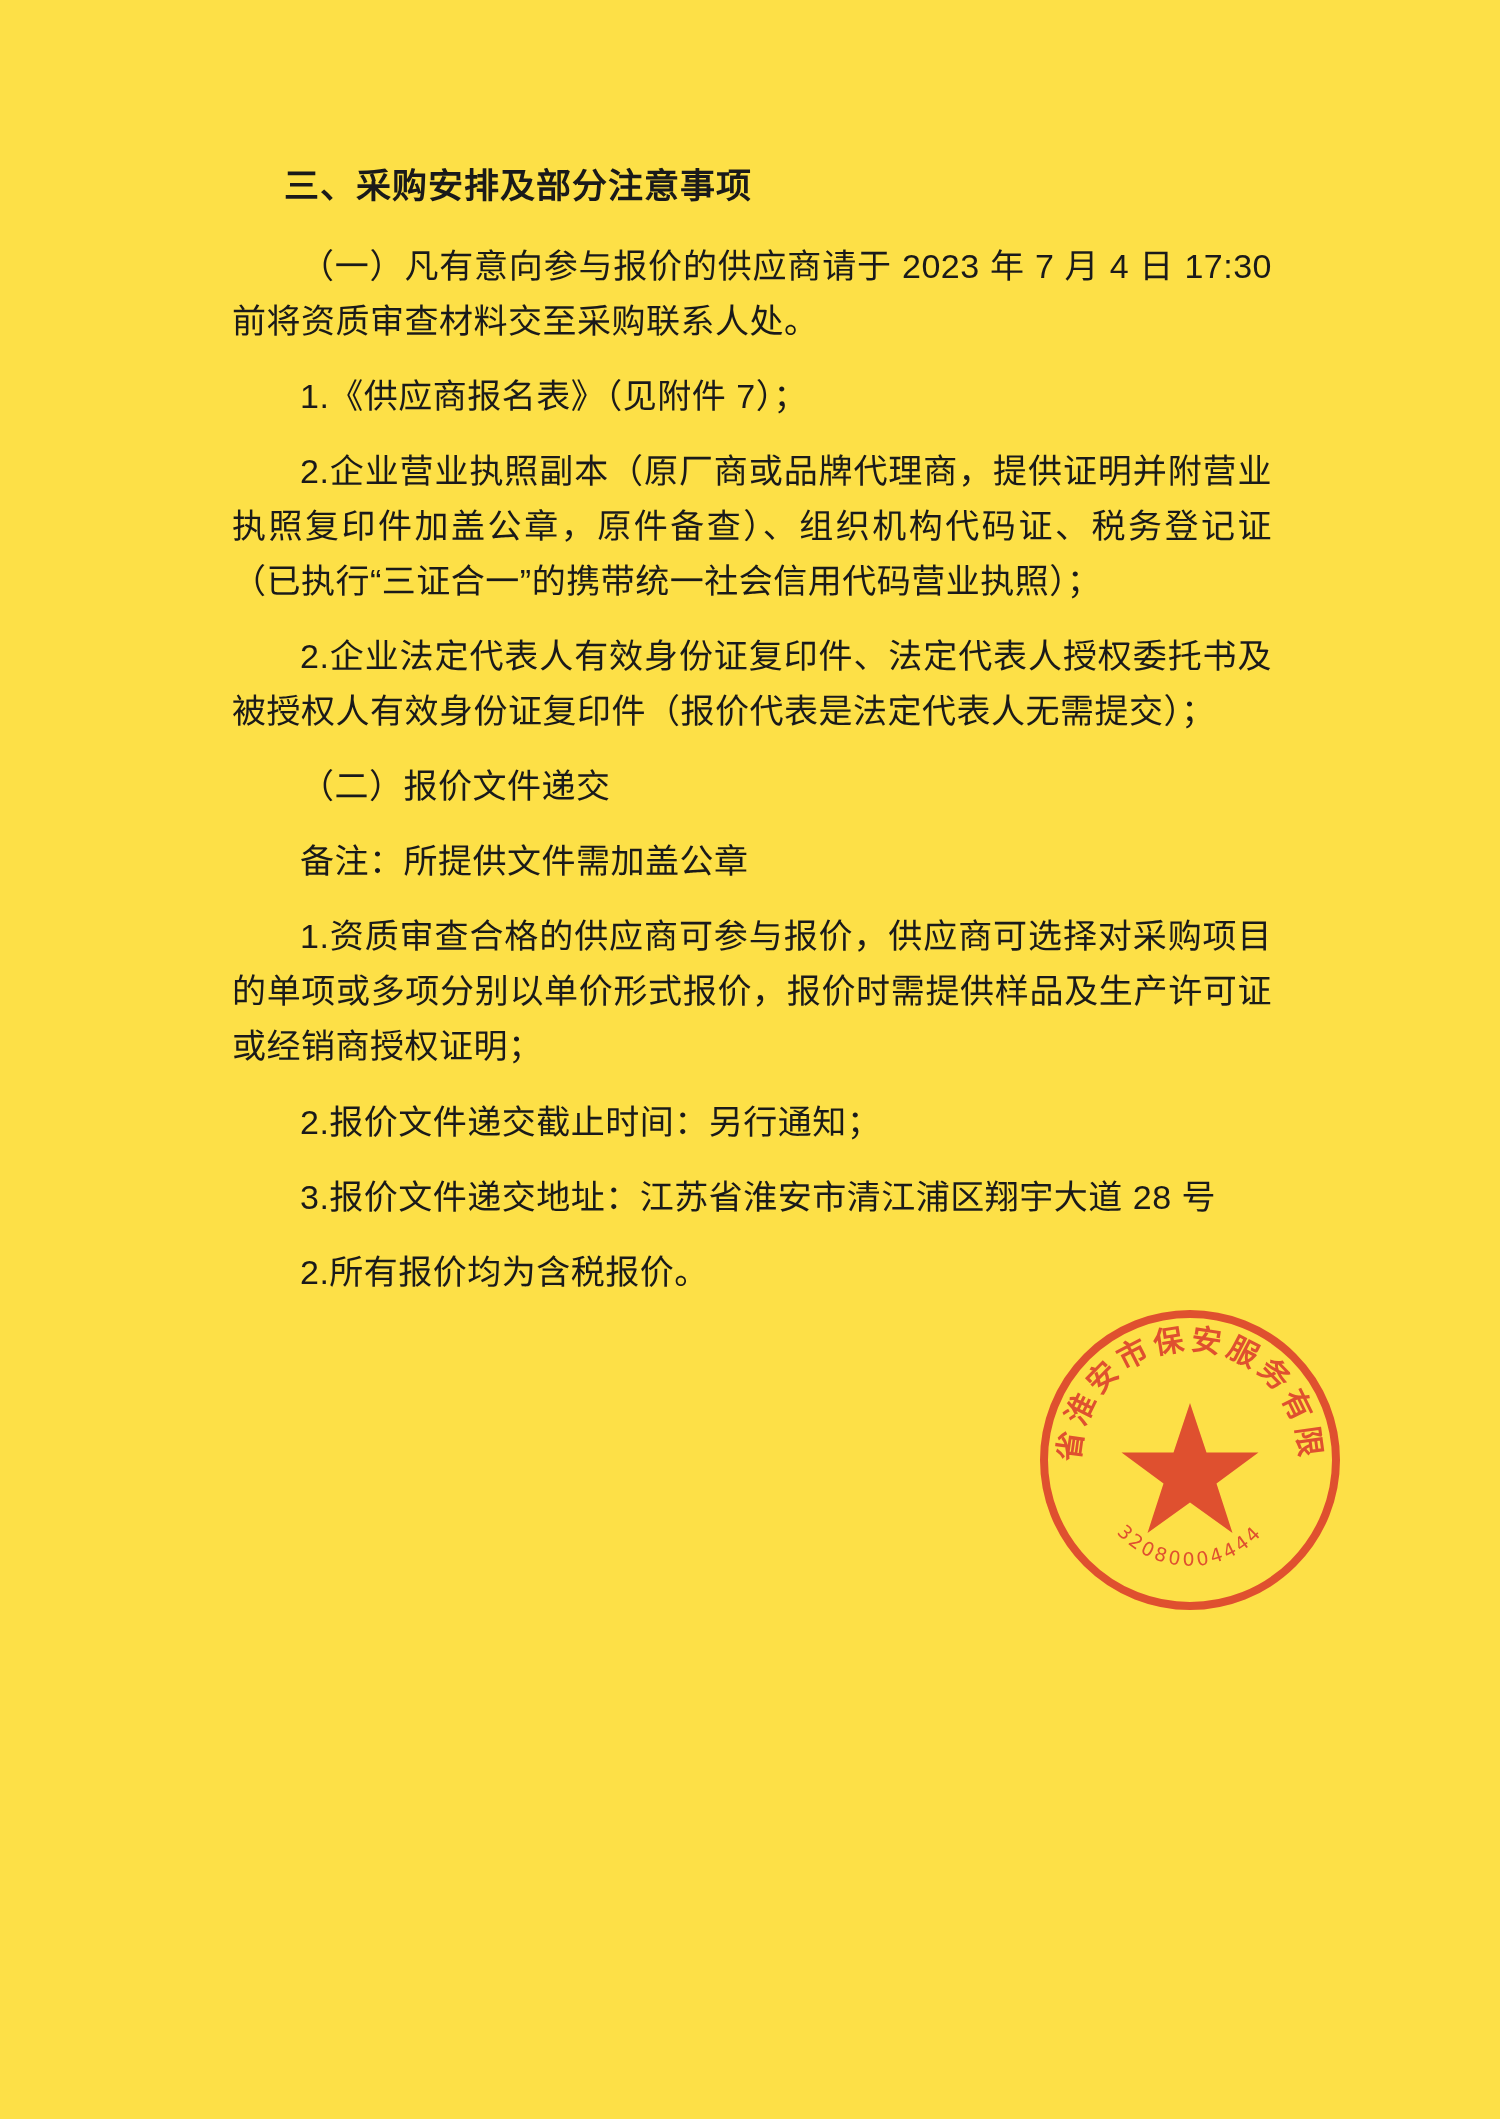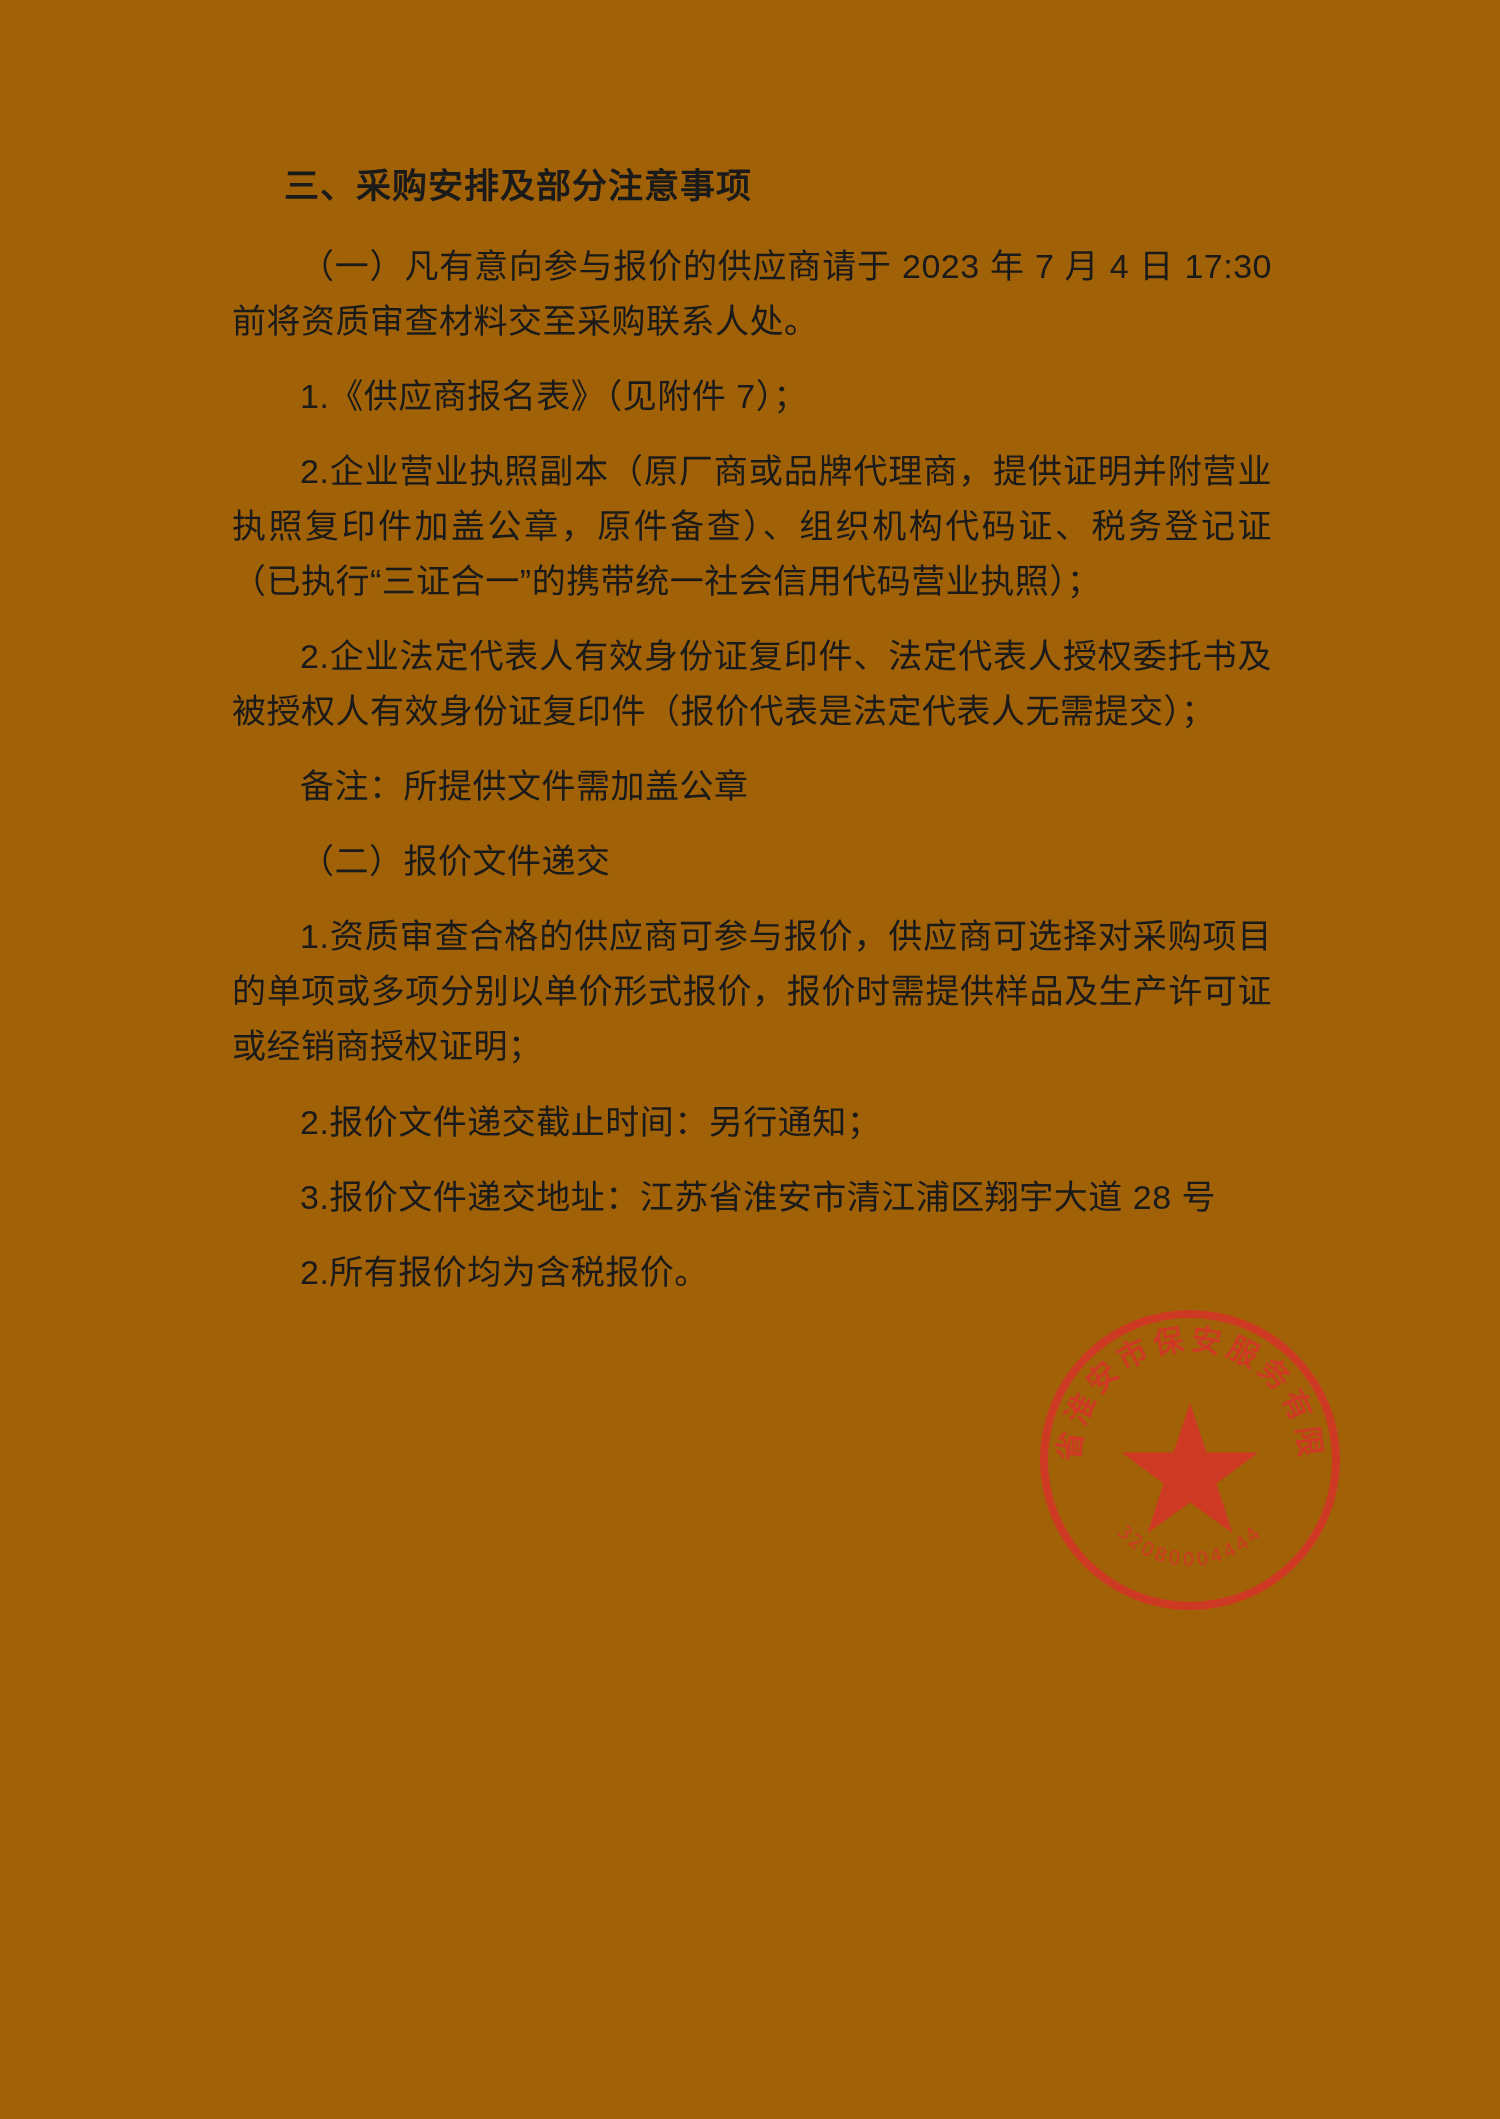--- a/index.html
+++ b/index.html
@@ -14,21 +14,21 @@
     font-family: "DejaVu Serif", "Liberation Serif", serif;
     color: #1a1a1a;
     overflow: hidden;
   }
   .page {
     position: absolute;
     left: 0;
     top: 0;
     width: 1500px;
     height: 2119px;
-    background: #a16207;
+    background: #fde047;
   }
   .content {
     position: absolute;
     left: 232px;
     top: 160px;
     width: 1040px;
   }
   .heading {
     font-size: 35px;
     font-weight: bold;
@@ -64,22 +64,22 @@
 <div class="page">
 
   <div class="content">
 
     <h1 class="heading">三、采购安排及部分注意事项</h1>
 
     <p class="para">（一）凡有意向参与报价的供应商请于 2023 年 7 月 4 日 17:30 前将资质审查材料交至采购联系人处。</p>
     <p class="para">1.《供应商报名表》（见附件 7）；</p>
     <p class="para">2.企业营业执照副本（原厂商或品牌代理商，提供证明并附营业执照复印件加盖公章，原件备查）、组织机构代码证、税务登记证（已执行“三证合一”的携带统一社会信用代码营业执照）；</p>
     <p class="para">2.企业法定代表人有效身份证复印件、法定代表人授权委托书及被授权人有效身份证复印件（报价代表是法定代表人无需提交）；</p>
+    <p class="para">（二）报价文件递交</p>
     <p class="para">备注：所提供文件需加盖公章</p>
-    <p class="para">（二）报价文件递交</p>
     <p class="para">1.资质审查合格的供应商可参与报价，供应商可选择对采购项目的单项或多项分别以单价形式报价，报价时需提供样品及生产许可证或经销商授权证明；</p>
     <p class="para">2.报价文件递交截止时间：另行通知；</p>
     <p class="para">3.报价文件递交地址：江苏省淮安市清江浦区翔宇大道 28 号</p>
     <p class="para">2.所有报价均为含税报价。</p>
 
   </div>
 
   <div class="stamp">
     <svg width="310" height="310" viewBox="0 0 310 310" xmlns="http://www.w3.org/2000/svg">
       <defs>

